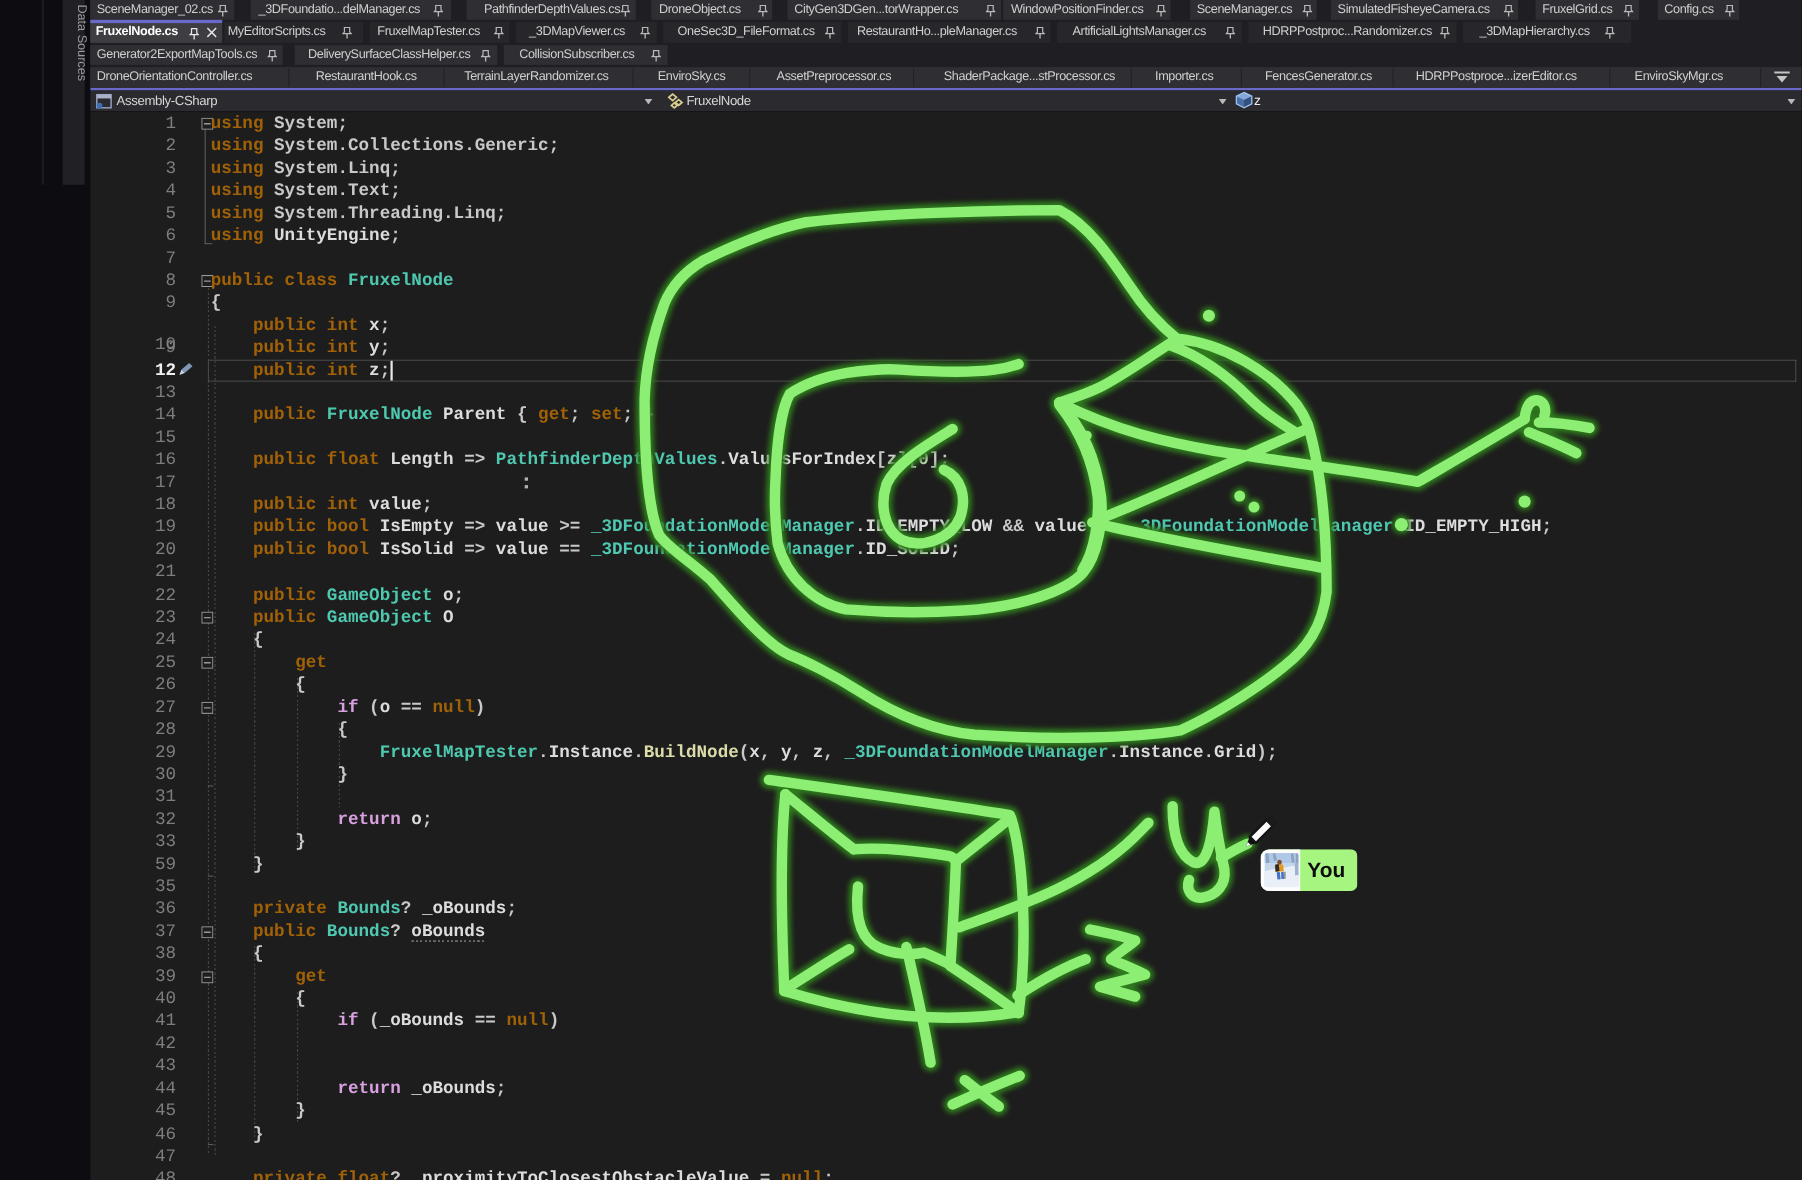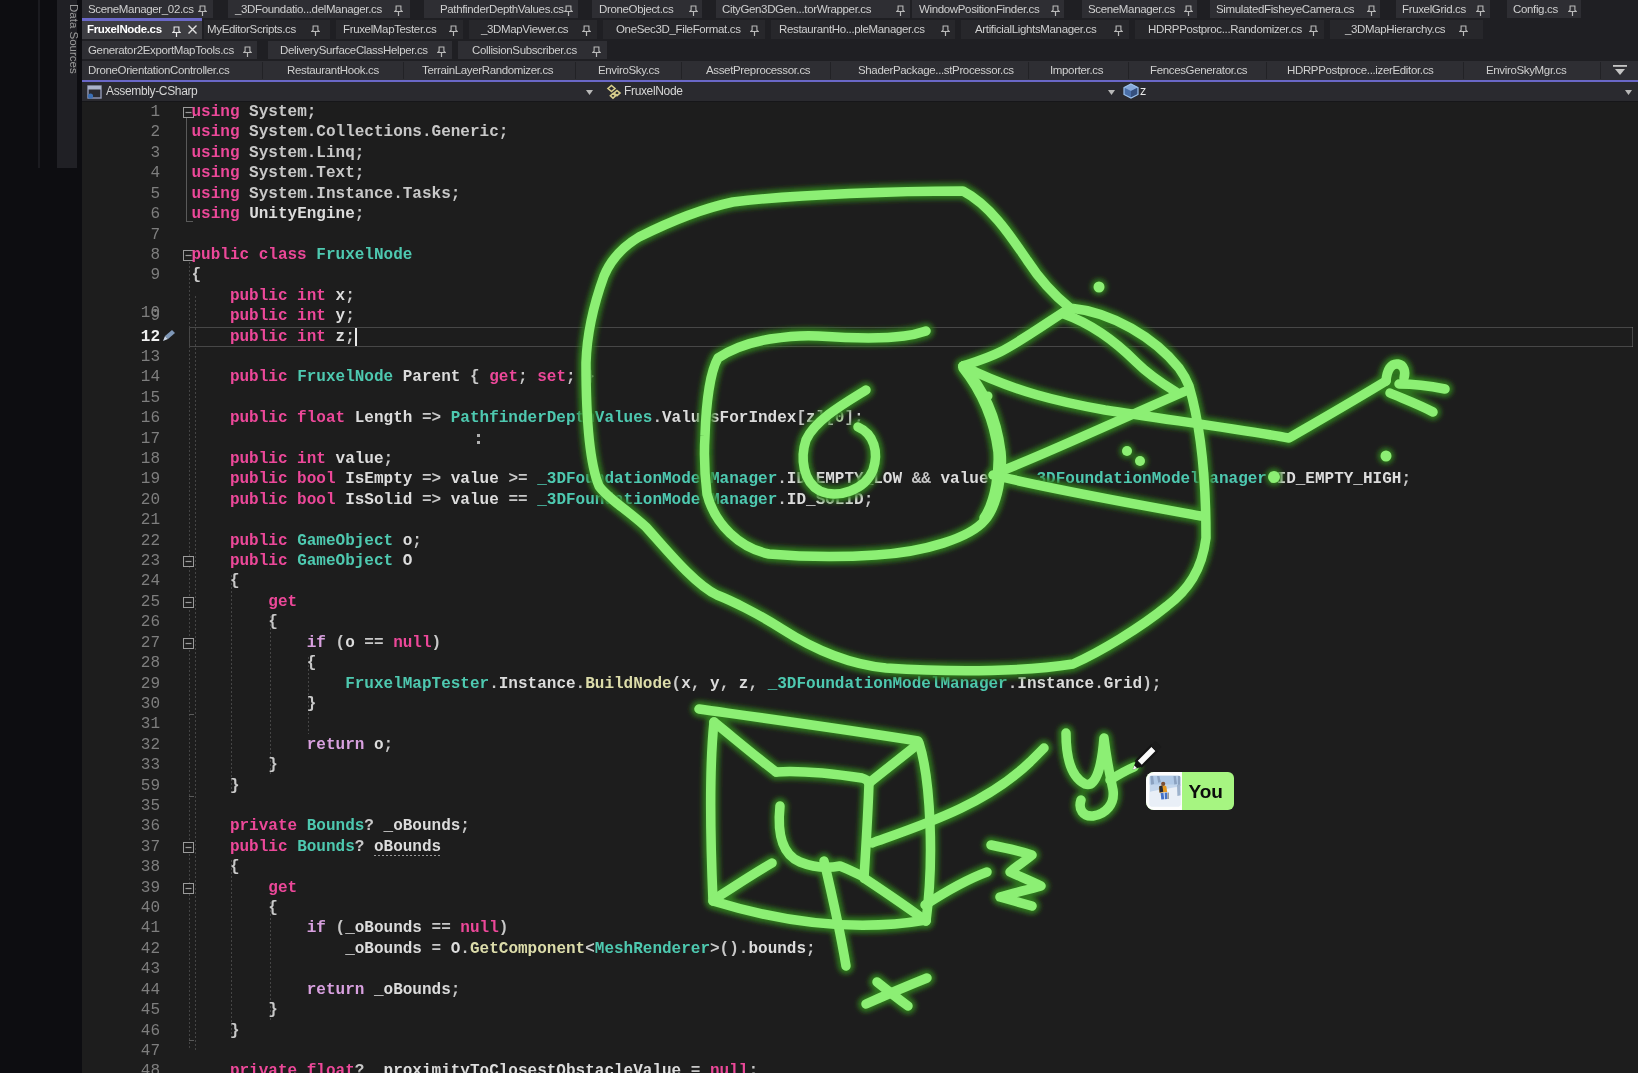--- a/index.html
+++ b/index.html
@@ -7,21 +7,21 @@
 #editor{position:absolute;left:82px;top:101px;width:1556px;height:972px;background:#1d1d1d}
 #tabbg{position:absolute;left:82px;top:0;width:1556px;height:80px;background:#1f1f23}
 #navbar{position:absolute;left:82px;top:82px;width:1556px;height:19px;background:#2a2a2f}
 .tab{position:absolute}
 .tt{position:absolute;font-size:11.5px;letter-spacing:-0.35px;color:#cfcfcf;white-space:pre}
 .tt.bwhite{color:#fff;font-weight:bold}
 .pinw{position:absolute}
 .lnum{position:absolute;width:70px;left:90px;text-align:right;font-family:"Liberation Mono",monospace;font-size:16px;line-height:20.41px;color:#7e7e7e}
 .lnum.b{color:#f0f0f0;font-weight:bold}
 .cl{position:absolute;left:191.5px;font-family:"Liberation Mono",monospace;font-size:16px;line-height:20.41px;white-space:pre;font-weight:bold}
-.cl .k{color:#ec4899} .cl .t{color:#4ec9b0} .cl .m{color:#dcdcaa} .cl .c{color:#d8a0df}
+.cl .k{color:#a16207} .cl .t{color:#4ec9b0} .cl .m{color:#dcdcaa} .cl .c{color:#d8a0df}
 .cl .p{color:#c8c8c8} .cl .w{color:#dcdcdc} .cl .n{color:#b5cea8}
 .guide{position:absolute;width:1px;background-image:repeating-linear-gradient(to bottom,#454545 0,#454545 2px,transparent 2px,transparent 4px)}
 .draw{position:absolute;left:0;top:0}
 </style></head>
 <body>
 <div id="page">
 <div id="tabbg"></div>
 <div id="editor"></div>
 <div id="navbar"></div>
 <div class="abs" style="left:82px;top:80px;width:1556px;height:2px;background:#6a68c8"></div>
@@ -282,21 +282,21 @@
 <div class="abs" style="left:374px;top:855px;width:67px;height:1px;background-image:repeating-linear-gradient(to right,#9a9a9a 0,#9a9a9a 2px,transparent 2px,transparent 4px)"></div>
 <div class="lnum " style="top:102.0px">1</div>
 <div class="cl" style="top:102.0px"><span class="k">using</span><span class="p"> System;</span></div>
 <div class="lnum " style="top:122.4px">2</div>
 <div class="cl" style="top:122.4px"><span class="k">using</span><span class="p"> System.Collections.Generic;</span></div>
 <div class="lnum " style="top:142.8px">3</div>
 <div class="cl" style="top:142.8px"><span class="k">using</span><span class="p"> System.Linq;</span></div>
 <div class="lnum " style="top:163.2px">4</div>
 <div class="cl" style="top:163.2px"><span class="k">using</span><span class="p"> System.Text;</span></div>
 <div class="lnum " style="top:183.6px">5</div>
-<div class="cl" style="top:183.6px"><span class="k">using</span><span class="p"> System.Instance.Tasks;</span></div>
+<div class="cl" style="top:183.6px"><span class="k">using</span><span class="p"> System.Threading.Linq;</span></div>
 <div class="lnum " style="top:204.1px">6</div>
 <div class="cl" style="top:204.1px"><span class="k">using</span><span class="p"> </span><span class="w">UnityEngine</span><span class="p">;</span></div>
 <div class="lnum " style="top:224.5px">7</div>
 <div class="lnum " style="top:244.9px">8</div>
 <div class="cl" style="top:244.9px"><span class="k">public class</span><span class="p"> </span><span class="t">FruxelNode</span></div>
 <div class="lnum " style="top:265.3px">9</div>
 <div class="cl" style="top:265.3px"><span class="p">{</span></div>
 <div class="lnum " style="top:303px">10</div>
 <div class="cl" style="top:285.7px"><span class="p">    </span><span class="k">public int</span><span class="p"> </span><span class="w">x</span><span class="p">;</span></div>
 <div class="lnum " style="top:306.1px">9</div>
@@ -349,21 +349,20 @@
 <div class="cl" style="top:836.8px"><span class="p">    </span><span class="k">public</span><span class="p"> </span><span class="t">Bounds</span><span class="p">? </span><span class="w">oBounds</span></div>
 <div class="lnum " style="top:857.2px">38</div>
 <div class="cl" style="top:857.2px"><span class="p">    {</span></div>
 <div class="lnum " style="top:877.6px">39</div>
 <div class="cl" style="top:877.6px"><span class="p">        </span><span class="k">get</span></div>
 <div class="lnum " style="top:898.0px">40</div>
 <div class="cl" style="top:898.0px"><span class="p">        {</span></div>
 <div class="lnum " style="top:918.4px">41</div>
 <div class="cl" style="top:918.4px"><span class="p">            </span><span class="c">if</span><span class="p"> (</span><span class="w">_oBounds</span><span class="p"> == </span><span class="k">null</span><span class="p">)</span></div>
 <div class="lnum " style="top:938.8px">42</div>
-<div class="cl" style="top:938.8px"><span class="p">                </span><span class="w">_oBounds</span><span class="p"> = </span><span class="w">O</span><span class="p">.</span><span class="m">GetComponent</span><span class="p">&lt;</span><span class="t">MeshRenderer</span><span class="p">&gt;().</span><span class="w">bounds</span><span class="p">;</span></div>
 <div class="lnum " style="top:959.2px">43</div>
 <div class="lnum " style="top:979.6px">44</div>
 <div class="cl" style="top:979.6px"><span class="p">            </span><span class="c">return</span><span class="p"> </span><span class="w">_oBounds</span><span class="p">;</span></div>
 <div class="lnum " style="top:1000.0px">45</div>
 <div class="cl" style="top:1000.0px"><span class="p">        }</span></div>
 <div class="lnum " style="top:1020.5px">46</div>
 <div class="cl" style="top:1020.5px"><span class="p">    }</span></div>
 <div class="lnum " style="top:1040.9px">47</div>
 <div class="lnum " style="top:1061.3px">48</div>
 <div class="cl" style="top:1061.3px"><span class="p">    </span><span class="k">private float</span><span class="p">? </span><span class="w">_proximityToClosestObstacleValue</span><span class="p"> = </span><span class="k">null</span><span class="p">;</span></div>

